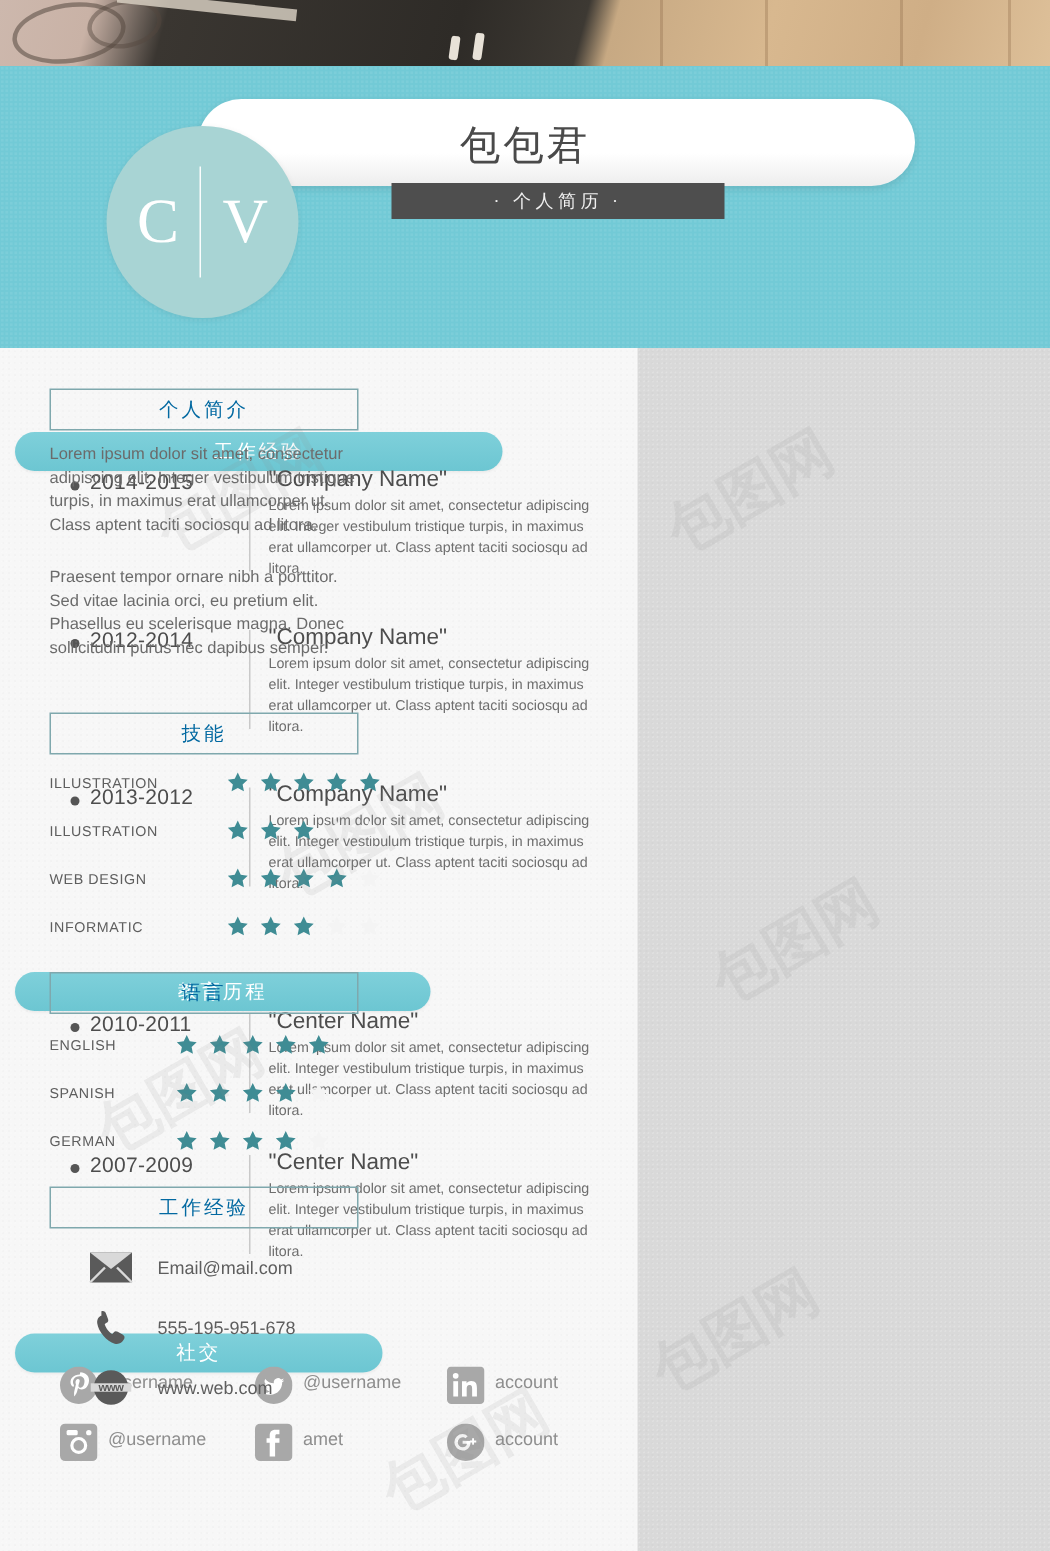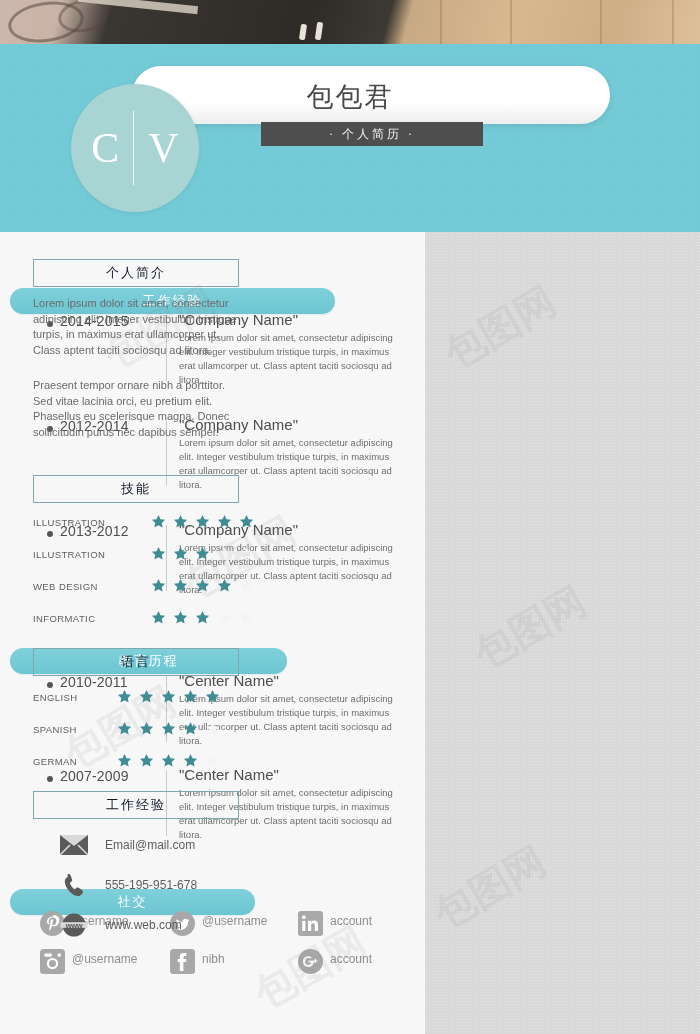--- a/index.html
+++ b/index.html
@@ -157,21 +157,21 @@
   .ico{position:absolute;left:0;top:0;width:25px;height:25px;}
 
   
   .r-head{
     position:absolute;left:33px;width:204px;height:26px;
     border:1px solid #7fa8ad;background:transparent;
   }
   .r-head span{
     display:block;width:100%;height:26px;line-height:26px;text-align:center;
     font-family:"Liberation Serif","DejaVu Serif",serif;
-    font-size:13px;color:#0f172a;letter-spacing:2px;
+    font-size:13px;color:#0369a1;letter-spacing:2px;
   }
   .r-text{
     position:absolute;left:33px;width:208px;
     font-size:11px;line-height:15.5px;color:#6b6b6b;
   }
 
   
   .rate-row{position:absolute;left:33px;width:210px;height:20px;}
   .rate-row .rlabel{
     position:absolute;left:0;top:3px;
@@ -317,21 +317,21 @@
       <circle cx="19.2" cy="6.1" r="1.8" fill="#ffffff"></circle>
     </svg>
     <span class="lbl">@username</span>
   </div>
 
   <div class="social-item" style="left:170px;top:949px">
     <svg class="ico" viewBox="0 0 25 25">
       <rect x="0" y="0" width="25" height="25" rx="3.5" fill="#a8a8a8"></rect>
       <path d="M16.3 12.9h-2.9V22h-3.6v-9.1H7.7V9.9h2.1V8.1c0-2.5 1.05-4 3.98-4H16.3v3h-1.5c-1.14 0-1.22.43-1.22 1.23l-.005 1.57h2.74z" fill="#ffffff"></path>
     </svg>
-    <span class="lbl">nibh</span>
+    <span class="lbl">amet</span>
   </div>
 
   <div class="social-item" style="left:298px;top:949px">
     <svg class="ico" viewBox="0 0 25 25">
       <circle cx="12.5" cy="12.5" r="12.5" fill="#a8a8a8"></circle>
       <path d="M10.4 11.5v2.05h2.95c-.13 1.13-1.2 2.32-2.95 2.32a3.38 3.38 0 0 1 0-6.75c.93 0 1.56.4 1.92.74l1.47-1.42A5.2 5.2 0 0 0 10.4 7a5.5 5.5 0 1 0 0 11c3.18 0 5.28-2.23 5.28-5.37 0-.36-.04-.64-.09-.92z" fill="#ffffff"></path>
       <path d="M19.5 11.4h-1.5V9.9h-1.25v1.5h-1.5v1.22h1.5v1.5H18v-1.5h1.5z" fill="#ffffff"></path>
     </svg>
     <span class="lbl">account</span>
   </div>

